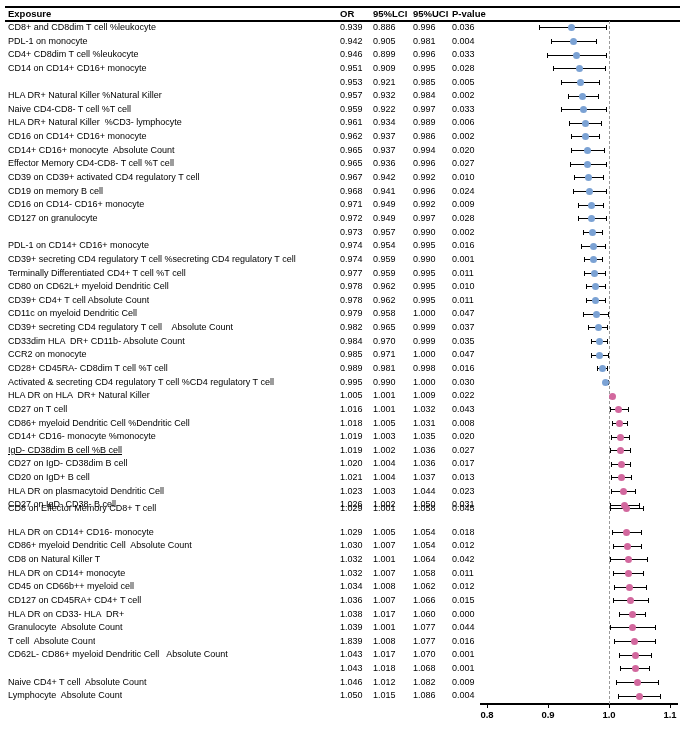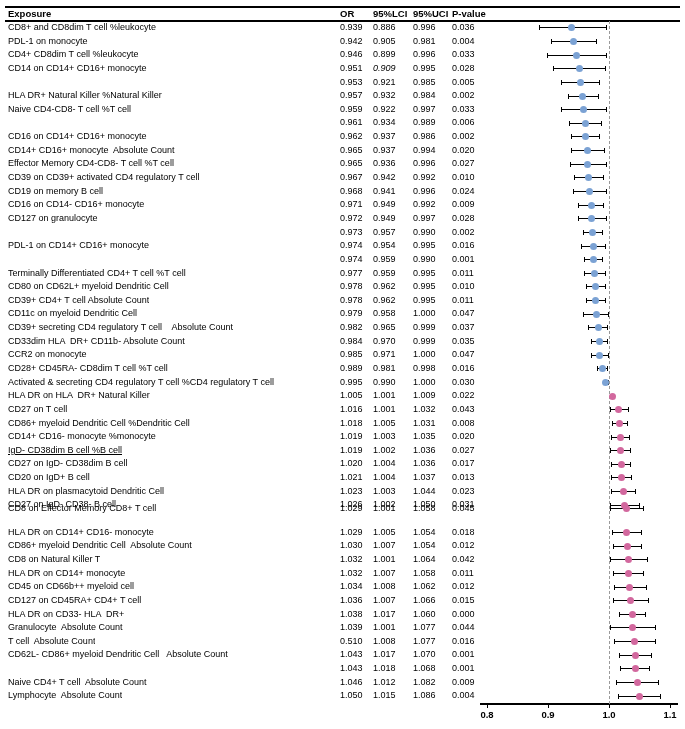--- a/index.html
+++ b/index.html
@@ -75,21 +75,21 @@
         <span class="cell c-uci" style="line-height: 13.64px;">0.996</span>
         <span class="cell c-p" style="line-height: 13.64px;">0.033</span>
         <span class="whisker" style="left: 547.39px; width: 59.17px; top: 6.32px; background: rgb(0, 0, 0);"></span>
         <span class="cap" style="left: 547.39px; top: 4.32px; background: rgb(0, 0, 0);"></span>
         <span class="cap" style="left: 605.56px; top: 4.32px; background: rgb(0, 0, 0);"></span>
         <span class="dot" style="left: 572.56px; top: 3.32px; background: rgb(123, 162, 212);"></span>
       </div>
       <div class="row" style="top: 40.92px; height: 13.64px;">
         <span class="cell c-exp" style="line-height: 13.64px;">CD14 on CD14+ CD16+ monocyte</span>
         <span class="cell c-or" style="line-height: 13.64px;">0.951</span>
-        <span class="cell c-lci" style="line-height: 13.64px; font-style: italic;">0.909</span>
+        <span class="cell c-lci" style="line-height: 13.64px;">0.909</span>
         <span class="cell c-uci" style="line-height: 13.64px;">0.995</span>
         <span class="cell c-p" style="line-height: 13.64px;">0.028</span>
         <span class="whisker" style="left: 553.49px; width: 52.46px; top: 6.32px; background: rgb(0, 0, 0);"></span>
         <span class="cap" style="left: 553.49px; top: 4.32px; background: rgb(0, 0, 0);"></span>
         <span class="cap" style="left: 604.95px; top: 4.32px; background: rgb(0, 0, 0);"></span>
         <span class="dot" style="left: 575.61px; top: 3.32px; background: rgb(123, 162, 212);"></span>
       </div>
       <div class="row" style="top: 54.56px; height: 13.64px;">
         <span class="cell c-or" style="line-height: 13.64px;">0.953</span>
         <span class="cell c-lci" style="line-height: 13.64px;">0.921</span>
@@ -116,20 +116,21 @@
         <span class="cell c-or" style="line-height: 13.64px;">0.959</span>
         <span class="cell c-lci" style="line-height: 13.64px;">0.922</span>
         <span class="cell c-uci" style="line-height: 13.64px;">0.997</span>
         <span class="cell c-p" style="line-height: 13.64px;">0.033</span>
         <span class="whisker" style="left: 561.42px; width: 45.75px; top: 6.32px; background: rgb(0, 0, 0);"></span>
         <span class="cap" style="left: 561.42px; top: 4.32px; background: rgb(0, 0, 0);"></span>
         <span class="cap" style="left: 606.17px; top: 4.32px; background: rgb(0, 0, 0);"></span>
         <span class="dot" style="left: 580.49px; top: 3.32px; background: rgb(123, 162, 212);"></span>
       </div>
       <div class="row" style="top: 95.48px; height: 13.64px;">
+        <span class="cell c-exp" style="line-height: 13.64px;">HLA DR+ Natural Killer  %CD3- lymphocyte</span>
         <span class="cell c-or" style="line-height: 13.64px;">0.961</span>
         <span class="cell c-lci" style="line-height: 13.64px;">0.934</span>
         <span class="cell c-uci" style="line-height: 13.64px;">0.989</span>
         <span class="cell c-p" style="line-height: 13.64px;">0.006</span>
         <span class="whisker" style="left: 568.74px; width: 33.55px; top: 6.32px; background: rgb(0, 0, 0);"></span>
         <span class="cap" style="left: 568.74px; top: 4.32px; background: rgb(0, 0, 0);"></span>
         <span class="cap" style="left: 601.29px; top: 4.32px; background: rgb(0, 0, 0);"></span>
         <span class="dot" style="left: 581.71px; top: 3.32px; background: rgb(123, 162, 212);"></span>
       </div>
       <div class="row" style="top: 109.12px; height: 13.64px;">
@@ -224,20 +225,21 @@
         <span class="cell c-or" style="line-height: 13.64px;">0.974</span>
         <span class="cell c-lci" style="line-height: 13.64px;">0.954</span>
         <span class="cell c-uci" style="line-height: 13.64px;">0.995</span>
         <span class="cell c-p" style="line-height: 13.64px;">0.016</span>
         <span class="whisker" style="left: 580.94px; width: 25.01px; top: 6.32px; background: rgb(0, 0, 0);"></span>
         <span class="cap" style="left: 580.94px; top: 4.32px; background: rgb(0, 0, 0);"></span>
         <span class="cap" style="left: 604.95px; top: 4.32px; background: rgb(0, 0, 0);"></span>
         <span class="dot" style="left: 589.64px; top: 3.32px; background: rgb(123, 162, 212);"></span>
       </div>
       <div class="row" style="top: 231.88px; height: 13.64px;">
+        <span class="cell c-exp" style="line-height: 13.64px;">CD39+ secreting CD4 regulatory T cell %secreting CD4 regulatory T cell</span>
         <span class="cell c-or" style="line-height: 13.64px;">0.974</span>
         <span class="cell c-lci" style="line-height: 13.64px;">0.959</span>
         <span class="cell c-uci" style="line-height: 13.64px;">0.990</span>
         <span class="cell c-p" style="line-height: 13.64px;">0.001</span>
         <span class="whisker" style="left: 583.99px; width: 18.91px; top: 6.32px; background: rgb(0, 0, 0);"></span>
         <span class="cap" style="left: 583.99px; top: 4.32px; background: rgb(0, 0, 0);"></span>
         <span class="cap" style="left: 601.9px; top: 4.32px; background: rgb(0, 0, 0);"></span>
         <span class="dot" style="left: 589.64px; top: 3.32px; background: rgb(123, 162, 212);"></span>
       </div>
       <div class="row" style="top: 245.52px; height: 13.64px;">
@@ -532,21 +534,21 @@
         <span class="cell c-lci" style="line-height: 13.64px;">1.001</span>
         <span class="cell c-uci" style="line-height: 13.64px;">1.077</span>
         <span class="cell c-p" style="line-height: 13.64px;">0.044</span>
         <span class="whisker" style="left: 609.61px; width: 46.36px; top: 6.32px; background: rgb(0, 0, 0);"></span>
         <span class="cap" style="left: 609.61px; top: 4.32px; background: rgb(0, 0, 0);"></span>
         <span class="cap" style="left: 654.97px; top: 4.32px; background: rgb(0, 0, 0);"></span>
         <span class="dot" style="left: 629.29px; top: 3.32px; background: rgb(210, 104, 158);"></span>
       </div>
       <div class="row" style="top: 613.8px; height: 13.64px;">
         <span class="cell c-exp" style="line-height: 13.64px;">T cell  Absolute Count</span>
-        <span class="cell c-or" style="line-height: 13.64px;">0.510</span>
+        <span class="cell c-or" style="line-height: 13.64px;">1.839</span>
         <span class="cell c-lci" style="line-height: 13.64px;">1.008</span>
         <span class="cell c-uci" style="line-height: 13.64px;">1.077</span>
         <span class="cell c-p" style="line-height: 13.64px;">0.016</span>
         <span class="whisker" style="left: 613.88px; width: 42.09px; top: 6.32px; background: rgb(0, 0, 0);"></span>
         <span class="cap" style="left: 613.88px; top: 4.32px; background: rgb(0, 0, 0);"></span>
         <span class="cap" style="left: 654.97px; top: 4.32px; background: rgb(0, 0, 0);"></span>
         <span class="dot" style="left: 631.12px; top: 3.32px; background: rgb(210, 104, 158);"></span>
       </div>
       <div class="row" style="top: 627.44px; height: 13.64px;">
         <span class="cell c-exp" style="line-height: 13.64px;">CD62L- CD86+ myeloid Dendritic Cell   Absolute Count</span>

